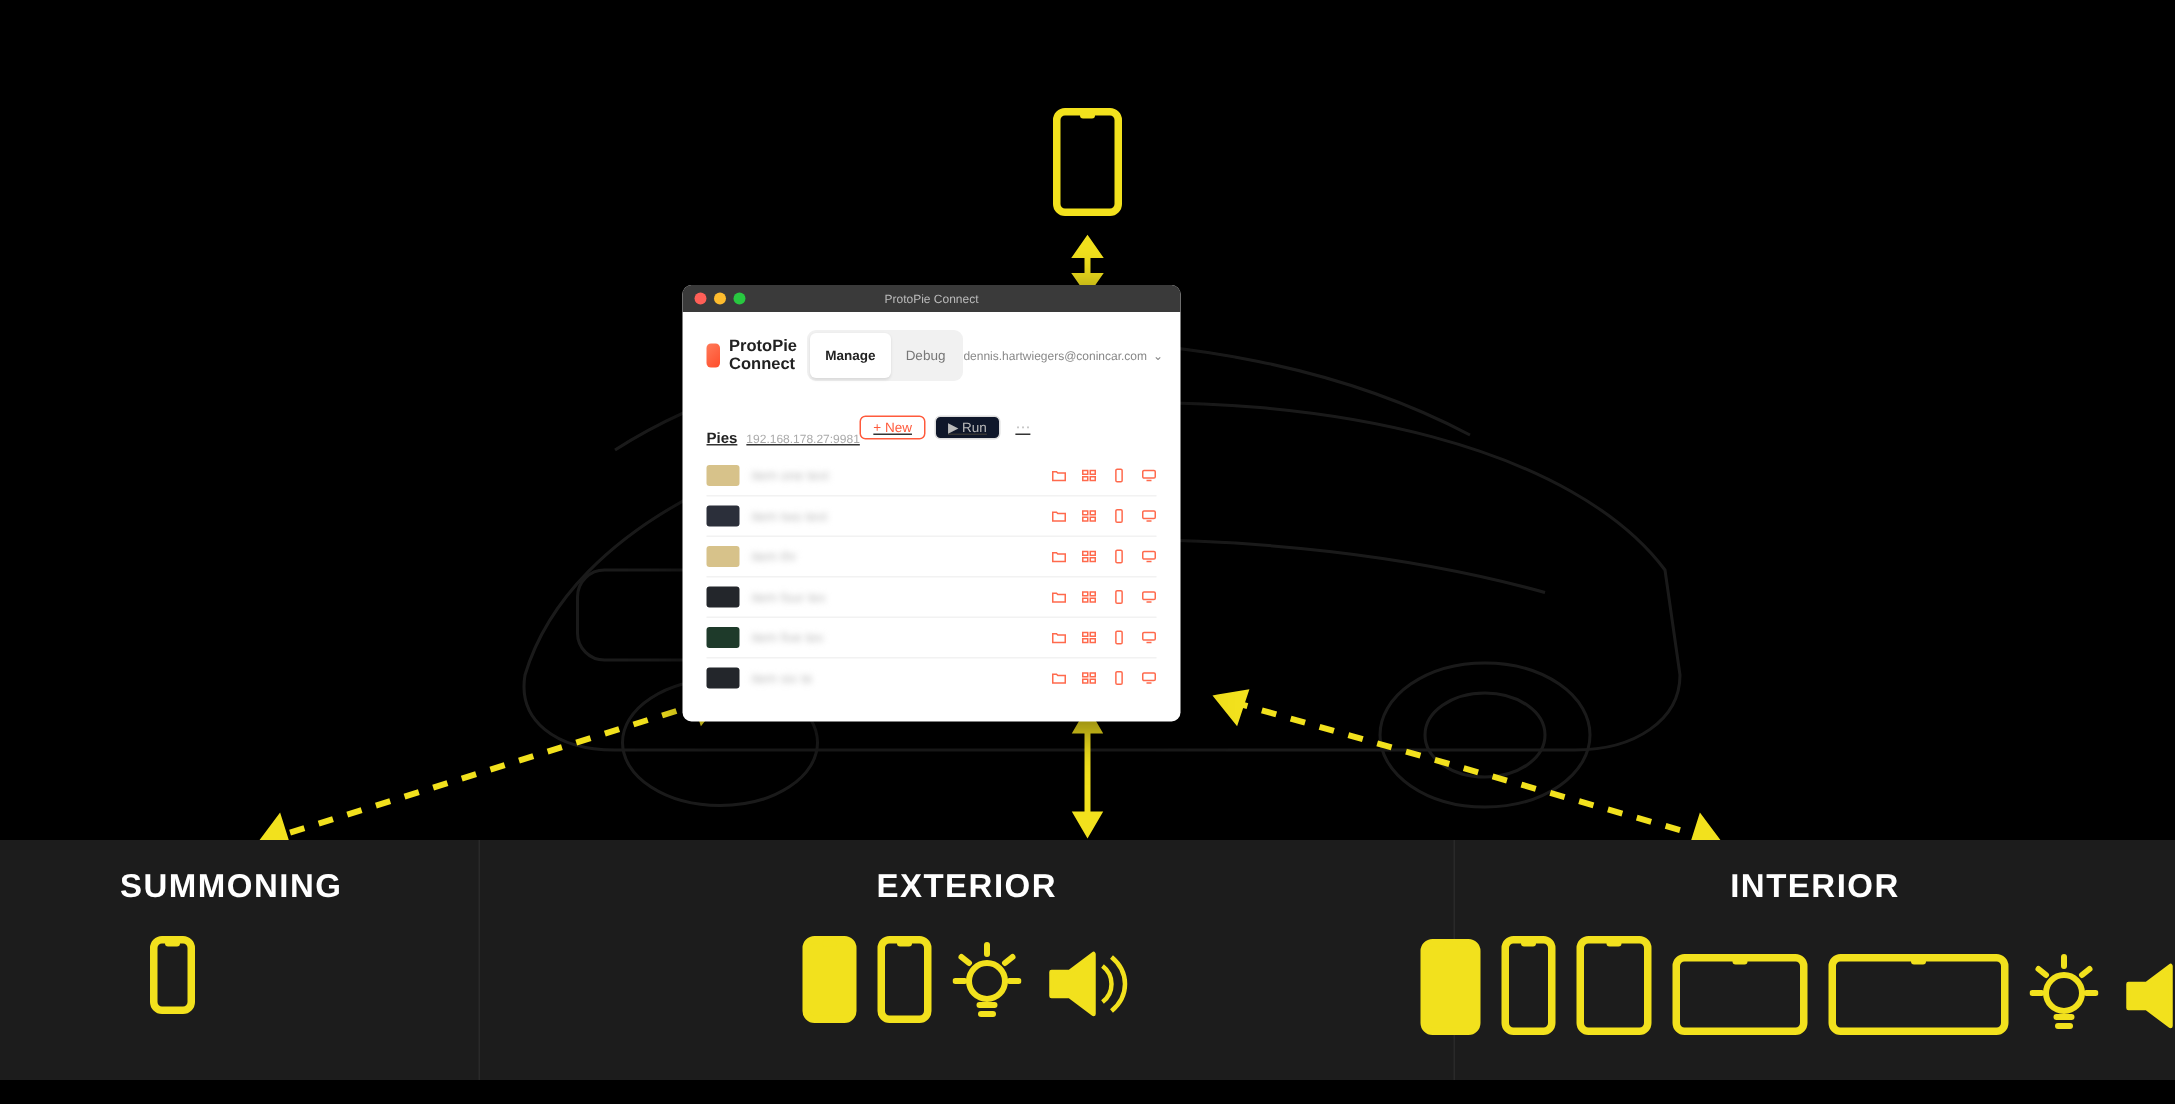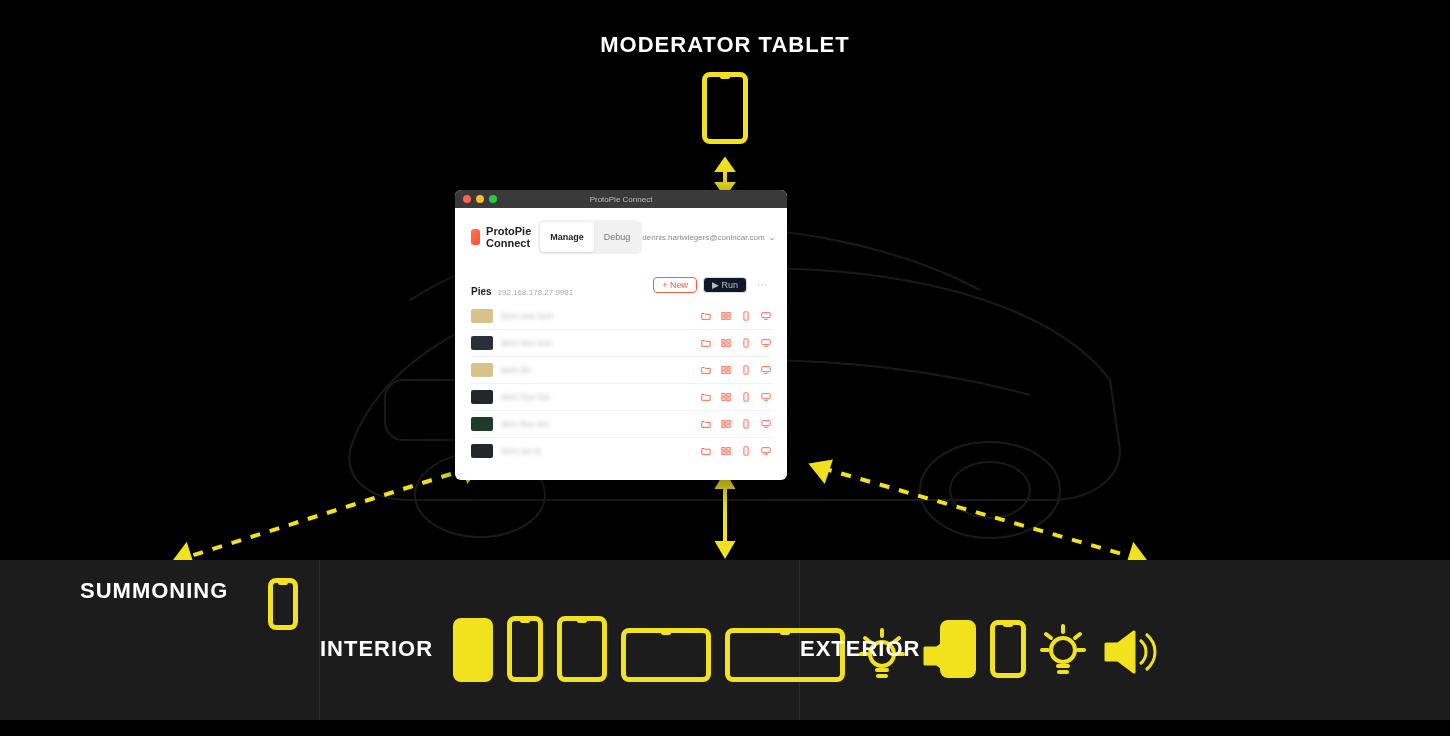--- a/index.html
+++ b/index.html
@@ -26,42 +26,42 @@
   .tb-title { position:absolute; left:50%; transform:translateX(-50%); color:#bbb; font-size:8px; }
   .appbar { display:flex; align-items:center; justify-content:space-between; padding:12px 16px; }
   .brand { display:flex; align-items:center; gap:6px; font-weight:700; color:#222; font-size:11px;}
   .brand-logo { width:16px; height:16px; background:linear-gradient(135deg,#ff7a59,#ff4d2b); border-radius:3px; }
   .tabs { display:flex; gap:0; background:#f1f1f1; border-radius:6px; padding:2px; }
   .tab { padding:10px 10px; font-size:9px; border-radius:4px; color:#777; cursor:pointer; }
   .tab.active { background:#fff; color:#222; font-weight:600; box-shadow:0 1px 2px rgba(0,0,0,.1);}
   .user { color:#888; font-size:8px; display:flex; align-items:center; gap:4px;}
   .user .caret { font-size:8px; }
 
-  .pies-row { display:flex; align-items:center; justify-content:space-between; padding:6px 16px 6px 16px; }
+  .pies-row { display:flex; align-items:center; padding:6px 16px 6px 16px;text-decoration:underline; }
   .pies-left { display:flex; align-items:baseline; gap:6px; }
   .pies-title { font-weight:700; color:#222; }
   .pies-ip { color:#aaa; font-size:8px;margin-top:16px; }
   .pies-actions { display:flex; align-items:center; gap:6px; }
   .btn { border:1px solid #ff5a3c; color:#ff5a3c; background:#fff; padding:2px 8px; font-size:9px; border-radius:4px; display:flex; align-items:center; gap:4px; cursor:pointer; }
   .btn.disabled { border-color:#ddd; color:#bbb; background:#0f172a; cursor:default; }
   .dots3 { color:#bbb; font-size:10px; padding:0 4px; cursor:pointer; }
 
   .list { padding:0 16px 16px 16px; }
   .row { display:flex; align-items:center; justify-content:space-between; padding:6px 0; border-bottom:1px solid #f2f2f2; }
   .row:last-child { border-bottom:none; }
   .row-left { display:flex; align-items:center; gap:8px; }
   .thumb { width:22px; height:14px; border-radius:2px; filter: blur(0.5px);}
   .row-name { color:#bbb; font-size:9px; filter: blur(2px); }
   .row-icons { display:flex; gap:10px; color:#ff6a4d; }
   .ri { width:10px; height:10px; display:inline-flex; align-items:center; justify-content:center; }
   .ri svg { width:10px; height:10px; }
 
   
   .band { position:absolute; left:0; right:0; top:560px; height:160px; background:#1c1c1c; display:flex; }
-  .cell { position:relative; border-right:1px solid rgba(255,255,255,.06); display:flex; flex-direction:row; align-items:center; padding-top:18px; gap:20px; }
+  .cell { position:relative; border-right:1px solid rgba(255,255,255,.06); display:flex; flex-direction:column; align-items:center; padding-top:18px; gap:20px; }
   .cell:last-child { border-right:none; }
   .cell-title { color:#fff; font-weight:800; letter-spacing:1px; font-size:22px; }
   .cell-icons { display:flex; align-items:flex-end; gap:14px; }
 
   
   .phone { border:5px solid #f2e11d; border-radius:8px; position:relative; }
   .phone::before { content:''; position:absolute; top:-2px; left:50%; transform:translateX(-50%); width:10px; height:4px; background:#f2e11d; border-radius:2px; }
   .phone::after { content:''; position:absolute; bottom:-2px; left:50%; transform:translateX(-50%); width:8px; height:8px; border:3px solid #f2e11d; border-radius:50%; background:transparent; display:none;}
   .narrow { width:30px; height:52px; }
   .tnarrow { width:36px; height:58px; }
@@ -107,21 +107,20 @@
         <ellipse cx="700" cy="340" rx="70" ry="48"></ellipse>
         <ellipse cx="700" cy="340" rx="40" ry="28"></ellipse>
         <ellipse cx="190" cy="345" rx="65" ry="42"></ellipse>
         <path d="M120 150 C 260 60, 520 50, 690 140"></path>
         <path d="M180 250 C 320 200, 560 195, 740 245"></path>
         <rect x="95" y="230" width="210" height="60" rx="18"></rect>
       </g>
     </svg>
   </div>
 
-  <div class="top-label">MODERATOR TABLET</div>
 
   <div class="mod-tablet">
     <div class="phone mod"></div>
   </div>
 
   <div class="arrow arr-top">
     <svg width="22" height="34">
       <g stroke="#f2e11d" stroke-width="4" fill="#f2e11d">
         <line x1="11" y1="6" x2="11" y2="28"></line>
         <polygon points="11,0 4,10 18,10"></polygon>
@@ -387,20 +386,50 @@
     </div>
         </div>
       </div>
   </div>
 
   <div class="band">
     <div class="cell c1">
       <div class="cell-title">SUMMONING</div>
       <div class="cell-icons">
         <span class="phone narrow"></span>
+      </div>
+    </div>
+    <div class="cell c2">
+      <div class="cell-title">EXTERIOR</div>
+      <div class="cell-icons">
+        <span class="phone tnarrow solid"></span>
+        <span class="phone tnarrow"></span>
+        <span class="bulb">
+          <svg viewBox="0 0 46 56">
+              <g fill="none" stroke="#f2e11d" stroke-width="4" stroke-linecap="round">
+                <circle cx="23" cy="28" r="12"></circle>
+                <line x1="23" y1="4" x2="23" y2="10"></line>
+                <line x1="6" y1="12" x2="11" y2="16"></line>
+                <line x1="40" y1="12" x2="35" y2="16"></line>
+                <line x1="2" y1="28" x2="8" y2="28"></line>
+                <line x1="44" y1="28" x2="38" y2="28"></line>
+                <line x1="18" y1="44" x2="28" y2="44"></line>
+                <line x1="19" y1="50" x2="27" y2="50"></line>
+              </g>
+            </svg>
+        </span>
+        <span class="speaker">
+          <svg viewBox="0 0 60 52">
+              <g fill="#f2e11d" stroke="#f2e11d" stroke-width="3" stroke-linejoin="round">
+                <polygon points="6,18 18,18 34,6 34,46 18,34 6,34"></polygon>
+                <path d="M40 14 C 48 20, 48 32, 40 38" fill="none"></path>
+                <path d="M46 8 C 58 18, 58 34, 46 44" fill="none"></path>
+              </g>
+            </svg>
+        </span>
       </div>
     </div>
     <div class="cell c3">
       <div class="cell-title">INTERIOR</div>
       <div class="cell-icons">
         <span class="phone mnarrow solid"></span>
         <span class="phone tab-slim"></span>
         <span class="phone tab-portrait"></span>
         <span class="phone wide"></span>
         <span class="phone wider"></span>
@@ -422,45 +451,15 @@
           <svg viewBox="0 0 60 52">
               <g fill="#f2e11d" stroke="#f2e11d" stroke-width="3" stroke-linejoin="round">
                 <polygon points="6,18 18,18 34,6 34,46 18,34 6,34"></polygon>
                 <path d="M40 14 C 48 20, 48 32, 40 38" fill="none"></path>
                 <path d="M46 8 C 58 18, 58 34, 46 44" fill="none"></path>
               </g>
             </svg>
         </span>
       </div>
     </div>
-    <div class="cell c2">
-      <div class="cell-title">EXTERIOR</div>
-      <div class="cell-icons">
-        <span class="phone tnarrow solid"></span>
-        <span class="phone tnarrow"></span>
-        <span class="bulb">
-          <svg viewBox="0 0 46 56">
-              <g fill="none" stroke="#f2e11d" stroke-width="4" stroke-linecap="round">
-                <circle cx="23" cy="28" r="12"></circle>
-                <line x1="23" y1="4" x2="23" y2="10"></line>
-                <line x1="6" y1="12" x2="11" y2="16"></line>
-                <line x1="40" y1="12" x2="35" y2="16"></line>
-                <line x1="2" y1="28" x2="8" y2="28"></line>
-                <line x1="44" y1="28" x2="38" y2="28"></line>
-                <line x1="18" y1="44" x2="28" y2="44"></line>
-                <line x1="19" y1="50" x2="27" y2="50"></line>
-              </g>
-            </svg>
-        </span>
-        <span class="speaker">
-          <svg viewBox="0 0 60 52">
-              <g fill="#f2e11d" stroke="#f2e11d" stroke-width="3" stroke-linejoin="round">
-                <polygon points="6,18 18,18 34,6 34,46 18,34 6,34"></polygon>
-                <path d="M40 14 C 48 20, 48 32, 40 38" fill="none"></path>
-                <path d="M46 8 C 58 18, 58 34, 46 44" fill="none"></path>
-              </g>
-            </svg>
-        </span>
-      </div>
-    </div>
   </div>
 
 </div>
 
 </body></html>

